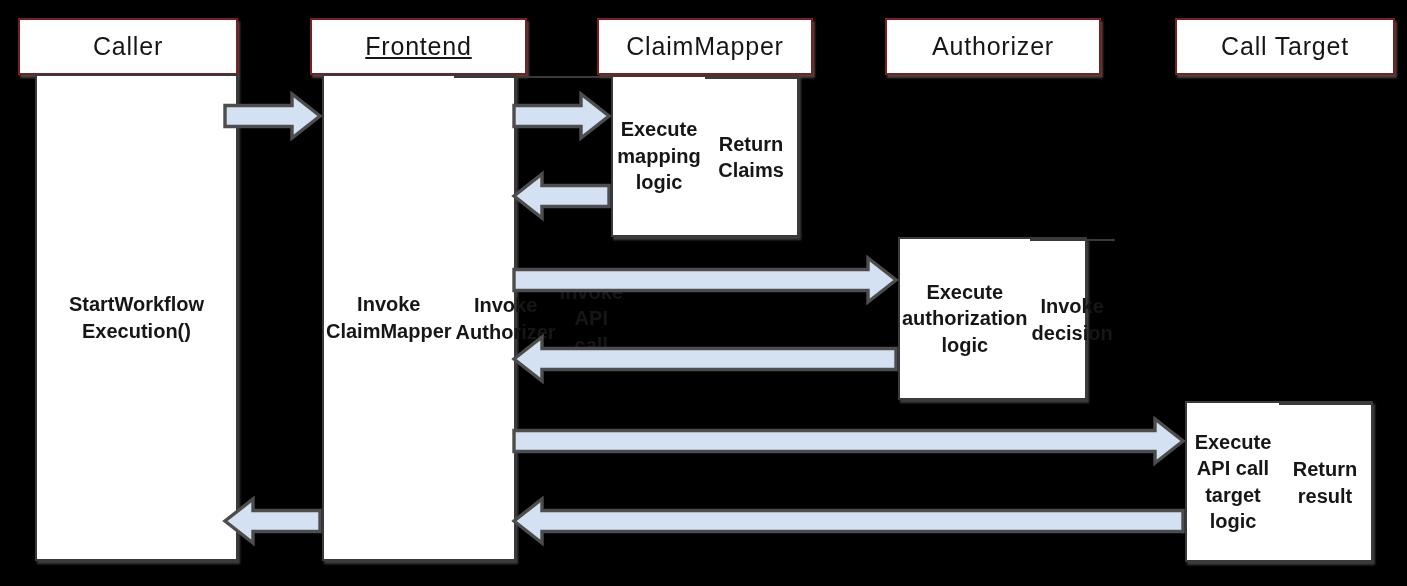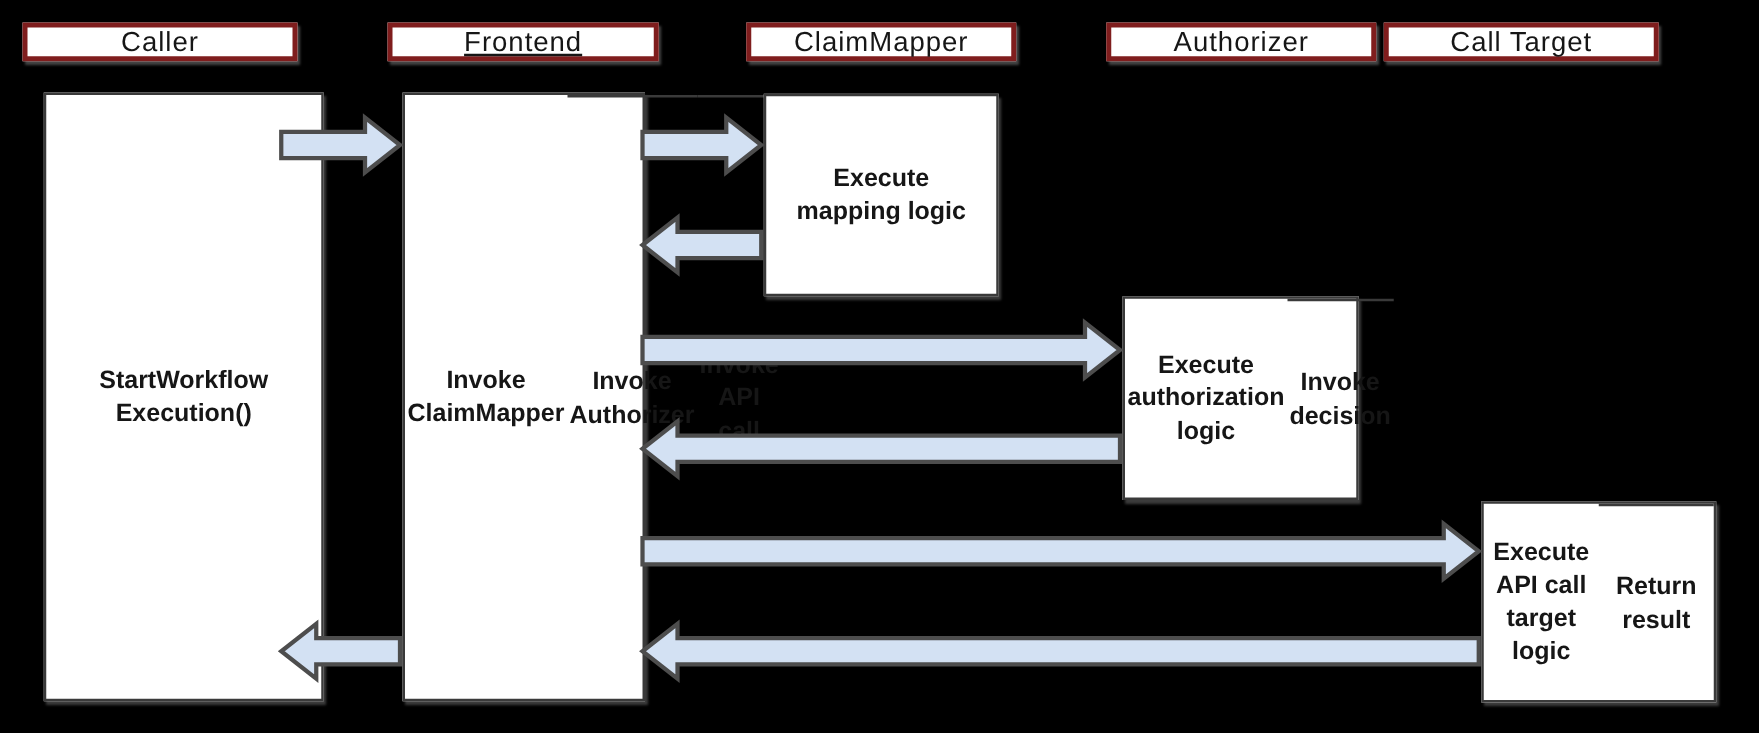--- a/index.html
+++ b/index.html
@@ -1,37 +1,37 @@
 <!DOCTYPE html>
 <html style="--arrow-fill: #d3e1f3; --arrow-stroke: #4d4d4d;"><head>
 <meta charset="utf-8">
 <style>
   html,body{margin:0;padding:0;background:#000;}
   #canvas{
     position:relative;width:1407px;height:586px;background:#000;
     overflow:hidden;font-family:"Liberation Sans",sans-serif;
   }
   .hdr{
-    position:absolute;top:18px;height:31px;background:#fff;
-    border:4px solid #7f1d1d;box-sizing:border-box;
+    position:absolute;top:18px;height:57px;background:#fff;
+    border:2px solid #7f1d1d;box-sizing:border-box;
     box-shadow:2px 3px 2px rgba(150,150,150,.45);
     display:flex;align-items:center;justify-content:center;
-    font-size:22px;font-weight:400;letter-spacing:.8px;color:#161616;
+    font-size:25px;font-weight:400;letter-spacing:.8px;color:#161616;
   }
   #hdr-caller{left:18px;width:220px;}
   #hdr-frontend{left:310px;width:217px;text-decoration:underline;}
   #hdr-claimmapper{left:597px;width:216px;}
   #hdr-authorizer{left:885px;width:216px;}
-  #hdr-calltarget{left:1107px;width:220px;}
+  #hdr-calltarget{left:1175px;width:220px;}
   .col{
     position:absolute;background:#fff;border:2px solid #3a3a3a;
     box-sizing:border-box;display:flex;flex-direction:row;
     box-shadow:2px 3px 2px rgba(150,150,150,.4);
   }
-  #box-caller{left:35px;top:74px;width:224px;height:487px;}
+  #box-caller{left:35px;top:74px;width:203px;height:487px;}
   #box-frontend{left:322px;top:74px;width:194px;height:487px;}
   #box-claimmapper{left:611px;top:75px;width:188px;height:162px;}
   #box-authorizer{left:898px;top:237px;width:189px;height:163px;}
   #box-calltarget{left:1185px;top:401px;width:188px;height:161px;}
   .sec{
     flex:1 1 0;display:flex;align-items:center;justify-content:center;
     text-align:center;font-weight:700;font-size:20px;line-height:1.32;
     color:#161616;white-space:pre-line;padding:2px;
   }
   .sec + .sec{border-top:2px solid #3a3a3a;}
@@ -62,20 +62,21 @@
     <div class="sec">Invoke
 ClaimMapper</div>
     <div class="sec">Invoke
 Authorizer</div>
     <div class="sec">Invoke API call</div>
   </div>
 
   <div class="col" id="box-claimmapper">
     <div class="sec">Execute
 mapping logic</div>
+    <div class="sec">Return Claims</div>
   </div>
 
   <div class="col" id="box-authorizer">
     <div class="sec">Execute
 authorization
 logic</div>
     <div class="sec">Invoke decision</div>
   </div>
 
   <div class="col" id="box-calltarget">

